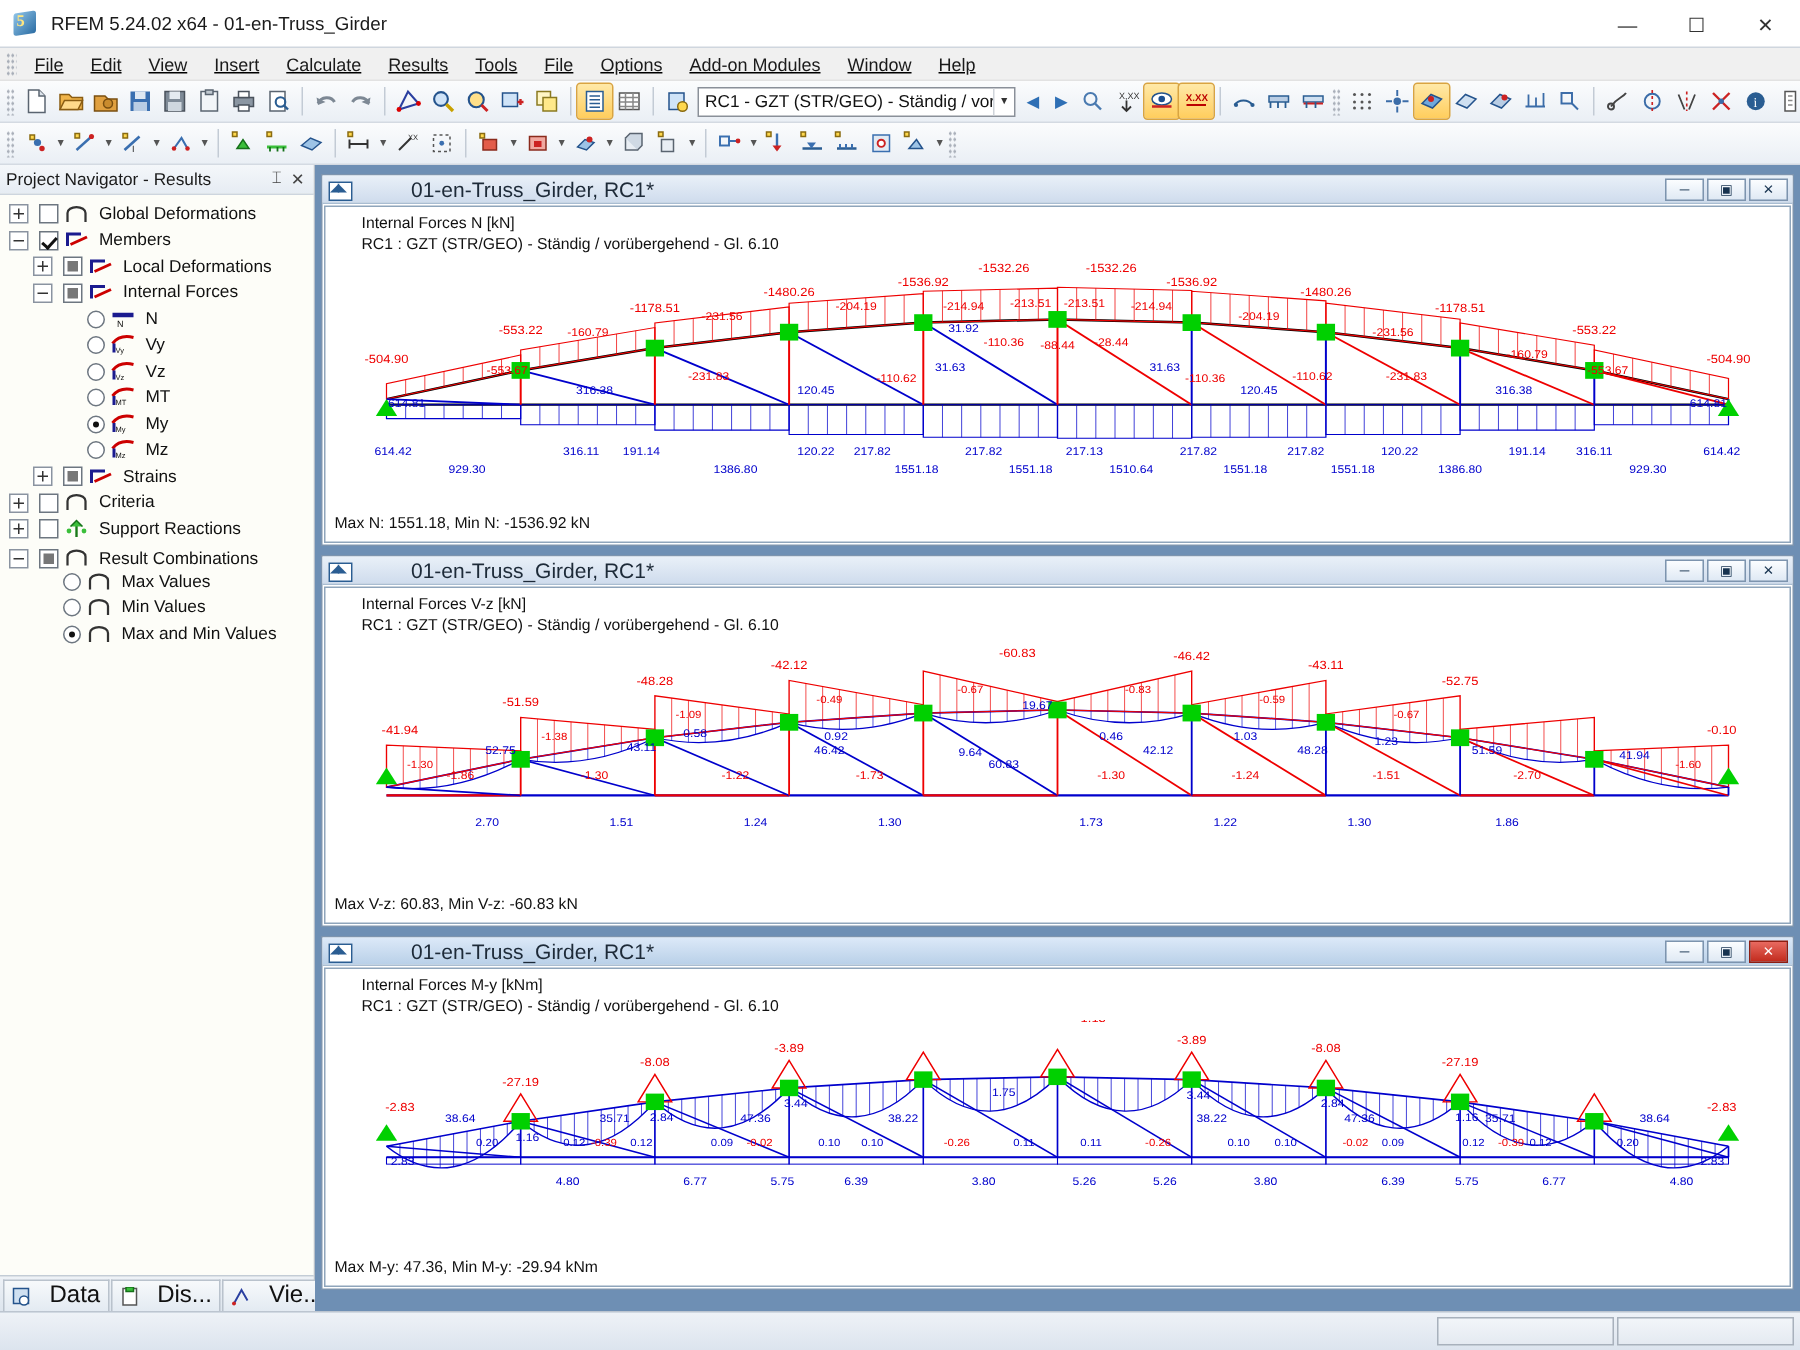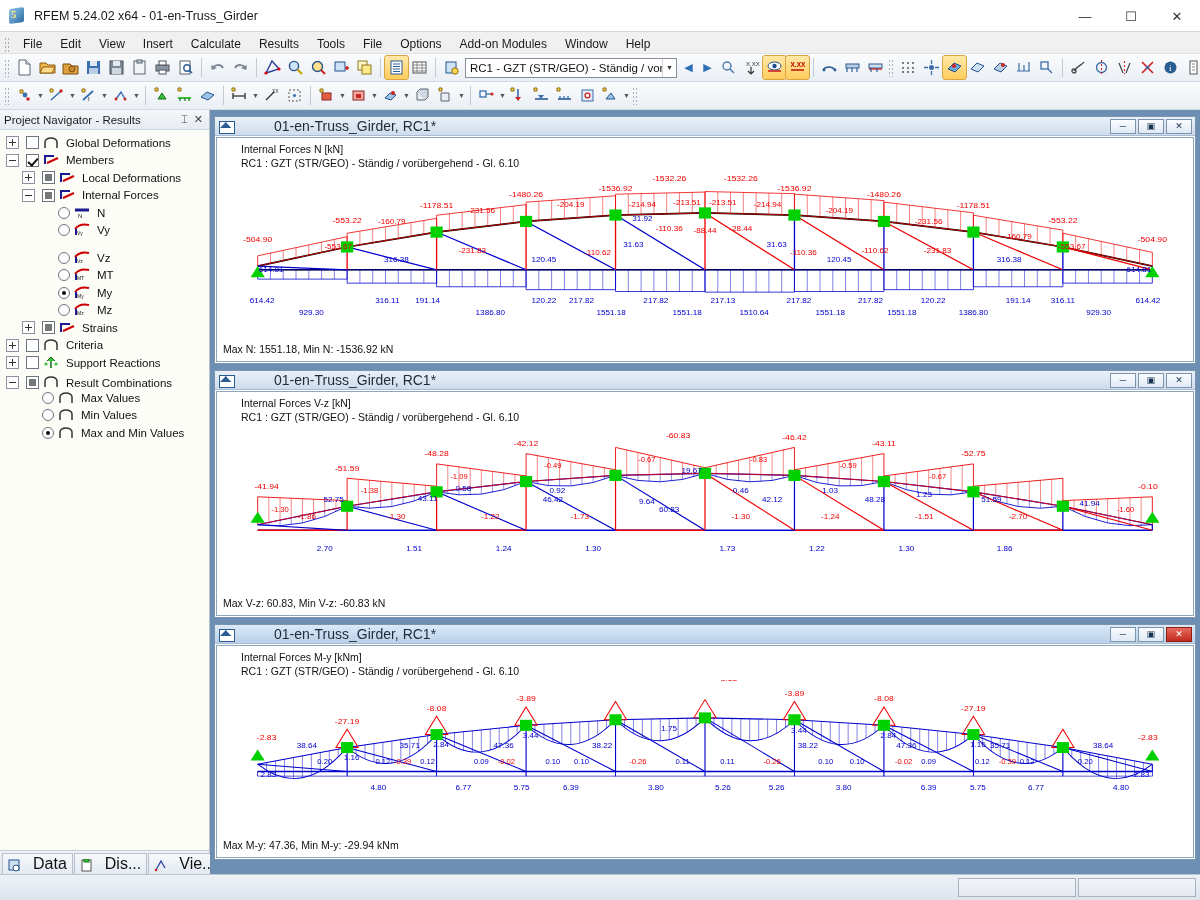--- a/index.html
+++ b/index.html
@@ -22,22 +22,22 @@
                     background: linear-gradient(135deg,#8fc4e8,#2b6ca3); border-radius: 2px;
                     transform: skewY(-8deg); }
   .title-icon .five { position: absolute; left: 3px; top: 1px; color: #ffe680; font-size: 11px;
                       font-weight: bold; font-family:"Liberation Serif",serif; }
   .title-text { font-size: 12.5px; color: #1a1a1a; }
   .win-btns { position: absolute; right: 0; top: 0; height: 32px; display: flex; }
   .win-btn { width: 46px; height: 32px; display: flex; align-items: center; justify-content: center;
              font-size: 13px; color: #333; }
 
   
-  .menubar { height: 22px; background: #f0f0f0; display: flex; align-items: flex-end;
-             border-bottom: 1px solid #e2e2e2; padding-left: 4px; }
+  .menubar { height: 22px; background: #f0f0f0; display: flex; align-items: center;
+             border-bottom: 1px solid #e2e2e2; padding-left: 4px; text-decoration: underline; }
   .grip { width: 7px; height: 16px; margin-right: 3px;
           background-image: radial-gradient(#a8aeb8 40%, transparent 41%);
           background-size: 3px 4px; }
   .menu-item { padding: 2px 9px; font-size: 12px; color: #1a1a1a; }
 
   
   .toolbar { height: 28px; background: linear-gradient(#fbfcfd,#eaeff5);
              border-bottom: 1px solid #d4dae2; display: flex; align-items: center; padding-left:3px;
              overflow: hidden; }
   .tb-sep { width: 1px; height: 19px; background: #c3cbd5; margin: 0 4px; flex: none; }
@@ -664,21 +664,21 @@
             <div class="expander"></div>
             <div class="dots"></div>
             <div class="radio"></div>
             <div class="ticon"><svg width="17" height="14" viewBox="0 0 17 14">
                 <path d="M1 6C5 1 11 1 15 2" fill="none" stroke="#c00" stroke-width="2"></path>
                 <path d="M2 6v6" stroke="#1b1b8f" stroke-width="2"></path>
                 <text x="3" y="12" font-size="5" fill="#111" font-family="sans-serif">Vy</text>
               </svg></div>
             <div class="tlabel">Vy</div>
           </div>
-          <div class="tnode" style="padding-left: 32px; margin-top: 10px;">
+          <div class="tnode" style="padding-left: 32px;">
             <div class="expander"></div>
             <div class="dots"></div>
             <div class="radio"></div>
             <div class="ticon"><svg width="17" height="14" viewBox="0 0 17 14">
                 <path d="M1 6C5 1 11 1 15 2" fill="none" stroke="#c00" stroke-width="2"></path>
                 <path d="M2 6v6" stroke="#1b1b8f" stroke-width="2"></path>
                 <text x="3" y="12" font-size="5" fill="#111" font-family="sans-serif">Vz</text>
               </svg></div>
             <div class="tlabel">Vz</div>
           </div>

